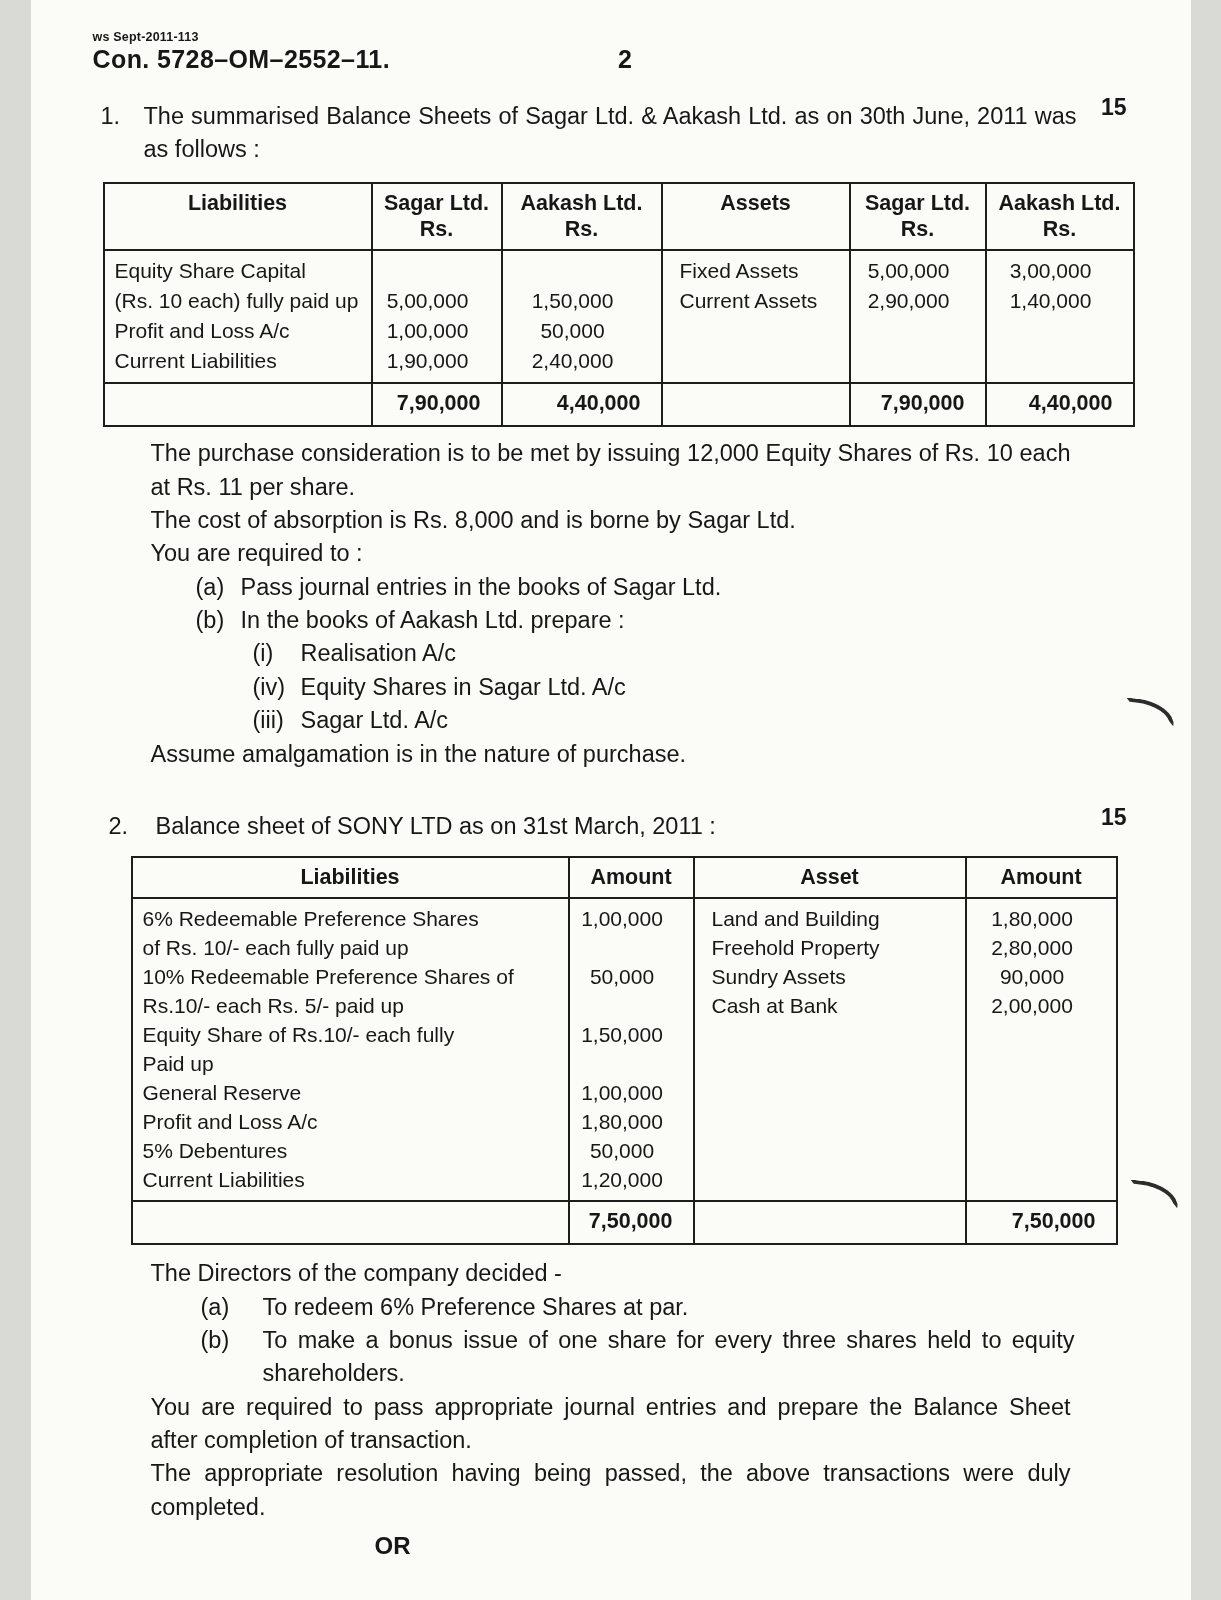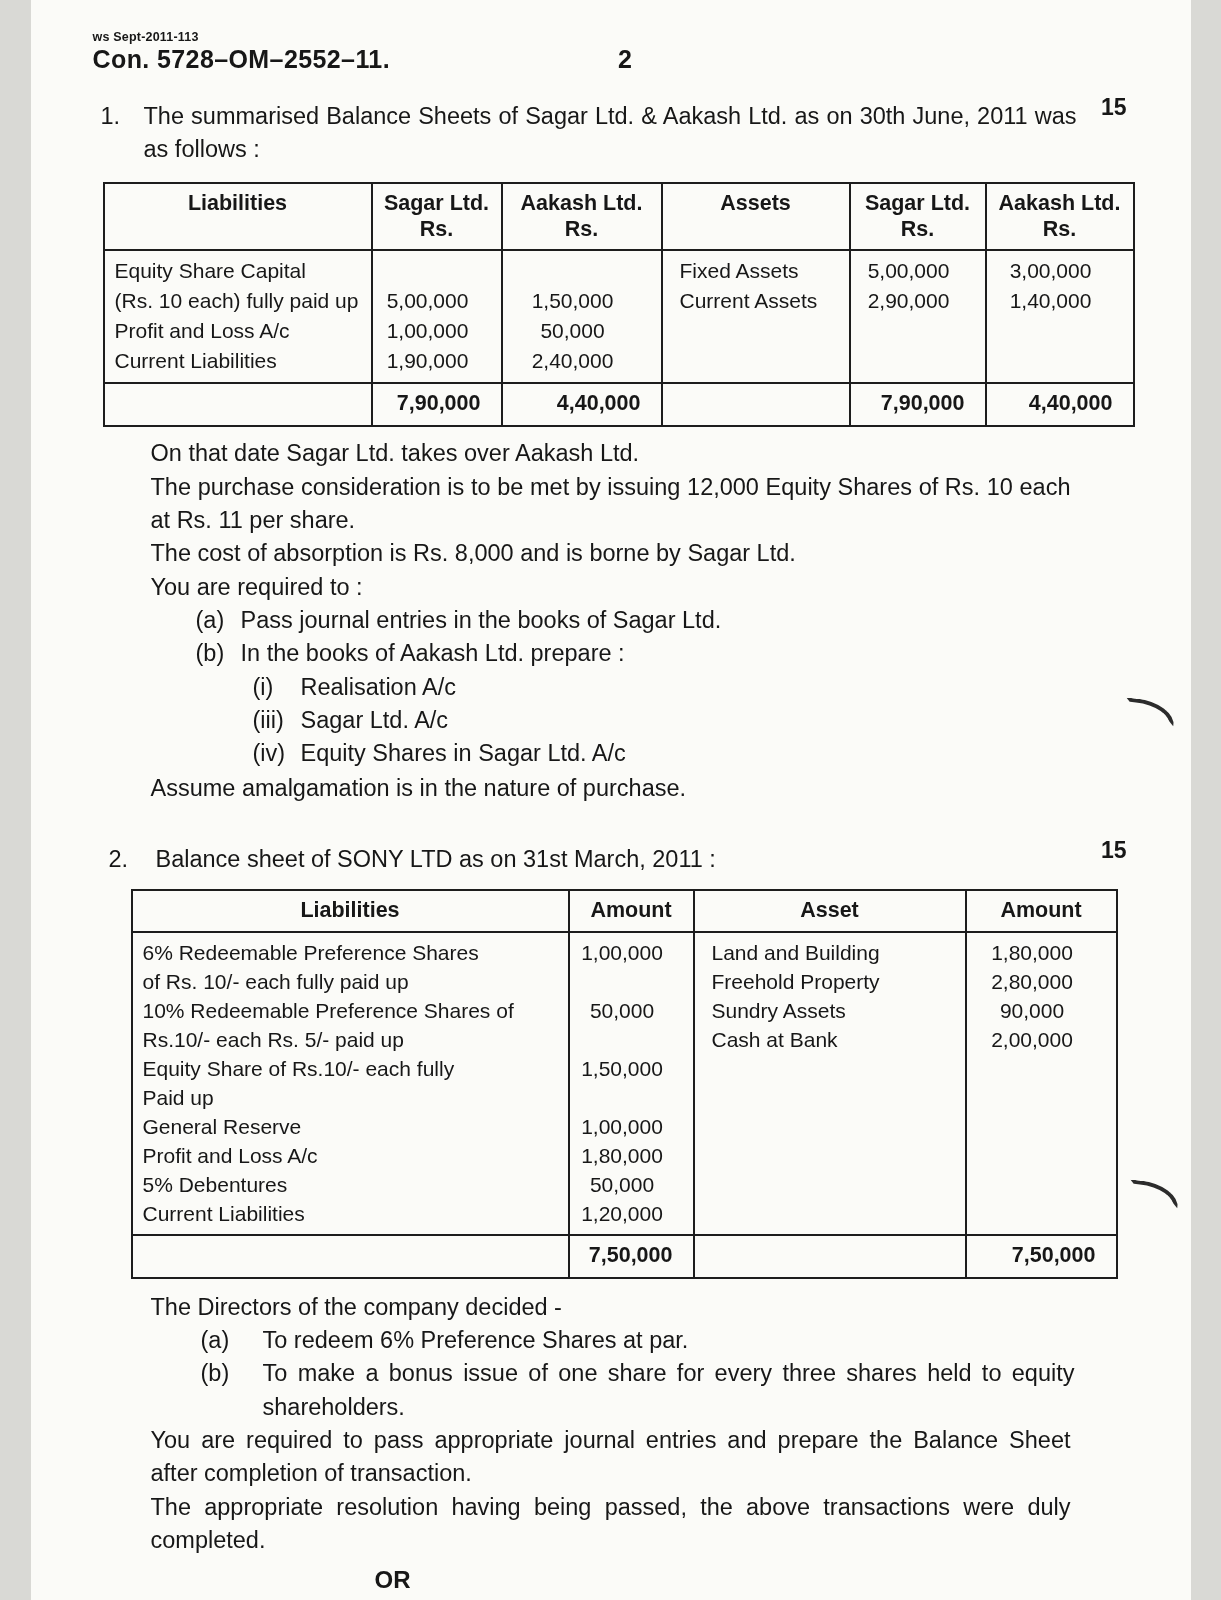--- a/index.html
+++ b/index.html
@@ -159,46 +159,45 @@
           <td>7,90,000</td>
           <td>4,40,000</td>
           <td></td>
           <td>7,90,000</td>
           <td>4,40,000</td>
         </tr>
       </tfoot>
     </table>
 
     <div class="blk">
-      <p>On that date Sagar Ltd. takes over Aakash Ltd.</p>
       <p>The purchase consideration is to be met by issuing 12,000 Equity Shares of Rs. 10 each at Rs. 11 per share.</p>
       <p>The cost of absorption is Rs. 8,000 and is borne by Sagar Ltd.</p>
       <p>You are required to :</p>
     </div>
 
     <div class="item ind1">
       <span class="mk">(a)</span>
       <span class="tx">Pass journal entries in the books of Sagar Ltd.</span>
     </div>
     <div class="item ind1">
       <span class="mk">(b)</span>
       <span class="tx">In the books of Aakash Ltd. prepare :</span>
     </div>
 
     <div class="item ind2">
       <span class="mk">(i)</span>
       <span class="tx">Realisation A/c</span>
     </div>
     <div class="item ind2">
+      <span class="mk">(iv)</span>
+      <span class="tx">Equity Shares in Sagar Ltd. A/c</span>
+    </div>
+    <div class="item ind2">
       <span class="mk">(iii)</span>
       <span class="tx">Sagar Ltd. A/c</span>
-    </div>
-    <div class="item ind2">
-      <span class="mk">(iv)</span>
-      <span class="tx">Equity Shares in Sagar Ltd. A/c</span>
     </div>
 
     <div class="blk assume">
       <p>Assume amalgamation is in the nature of purchase.</p>
     </div>
   </div>
 
   <div class="q q2">
     <div class="marks">15</div>
     <div class="qrow">

